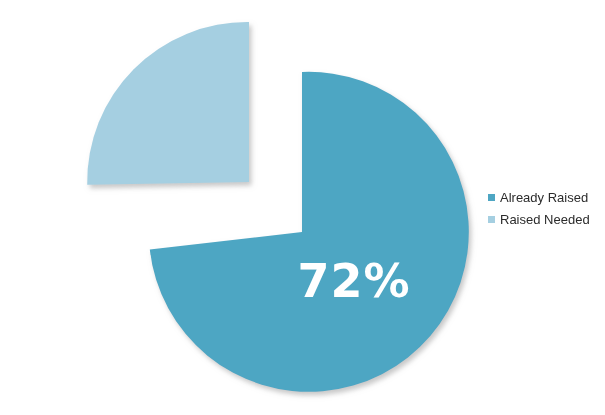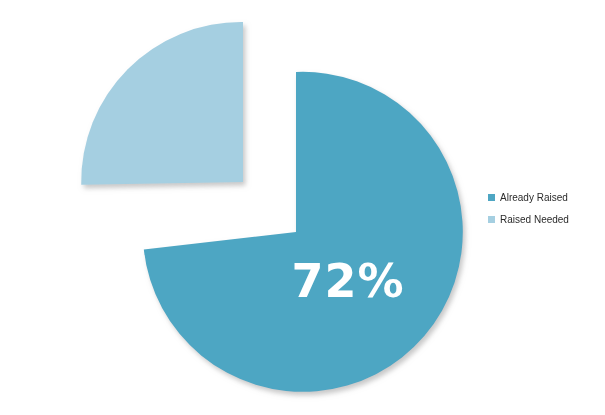--- a/index.html
+++ b/index.html
@@ -18,21 +18,21 @@
   #chart-root {
     position: relative;
     width: 605px;
     height: 415px;
     background: #ffffff;
   }
 
   
   #plot-area {
     position: absolute;
-    left: 6px;
+    left: 12px;
     top: 0;
     width: 470px;
     height: 415px;
   }
   #pie-svg {
     display: block;
     width: 470px;
     height: 415px;
   }
 
@@ -60,21 +60,21 @@
   }
   .legend-swatch {
     width: 7px;
     height: 7px;
     flex: 0 0 7px;
     margin-right: 5px;
     display: inline-block;
   }
   .legend-label {
     font-family: "Liberation Sans", sans-serif;
-    font-size: 10px;
+    font-size: 13px;
     color: #2b2b2b;
     line-height: 11px;
   }
 </style>
 </head>
 <body>
 
 <div id="chart-root">
 
   <div id="plot-area">

